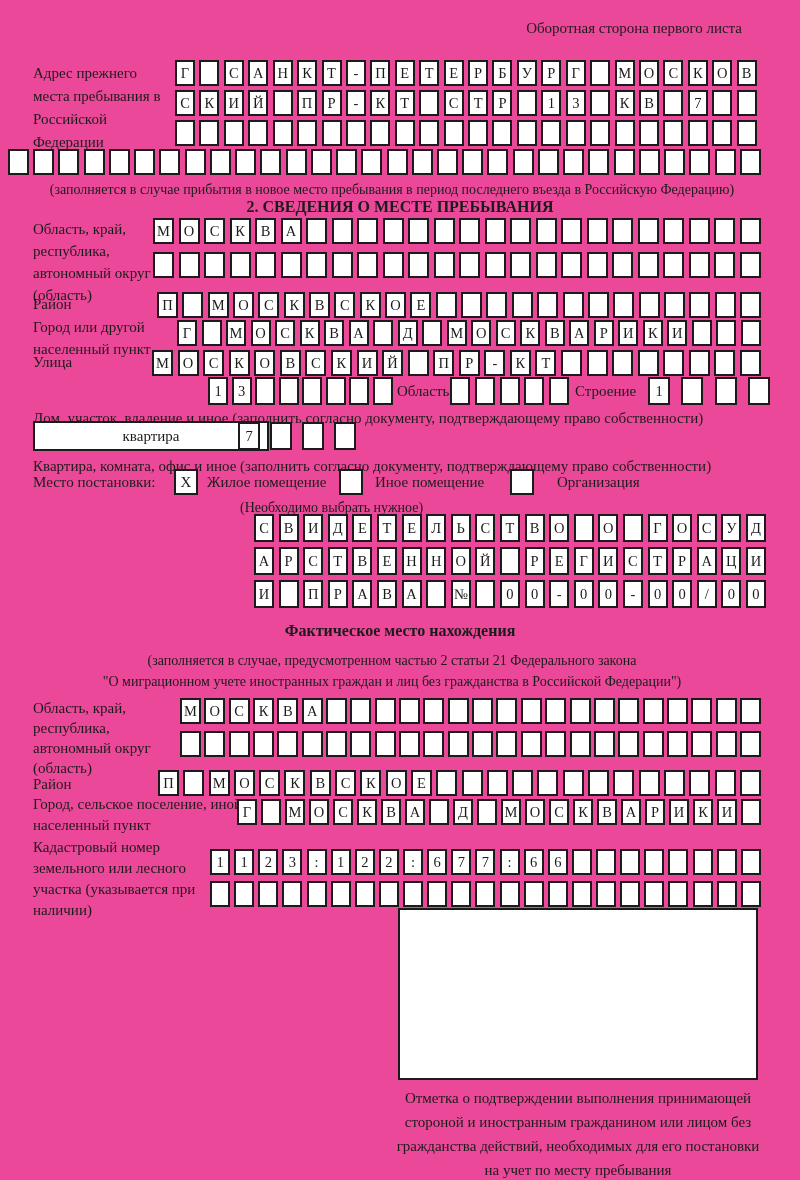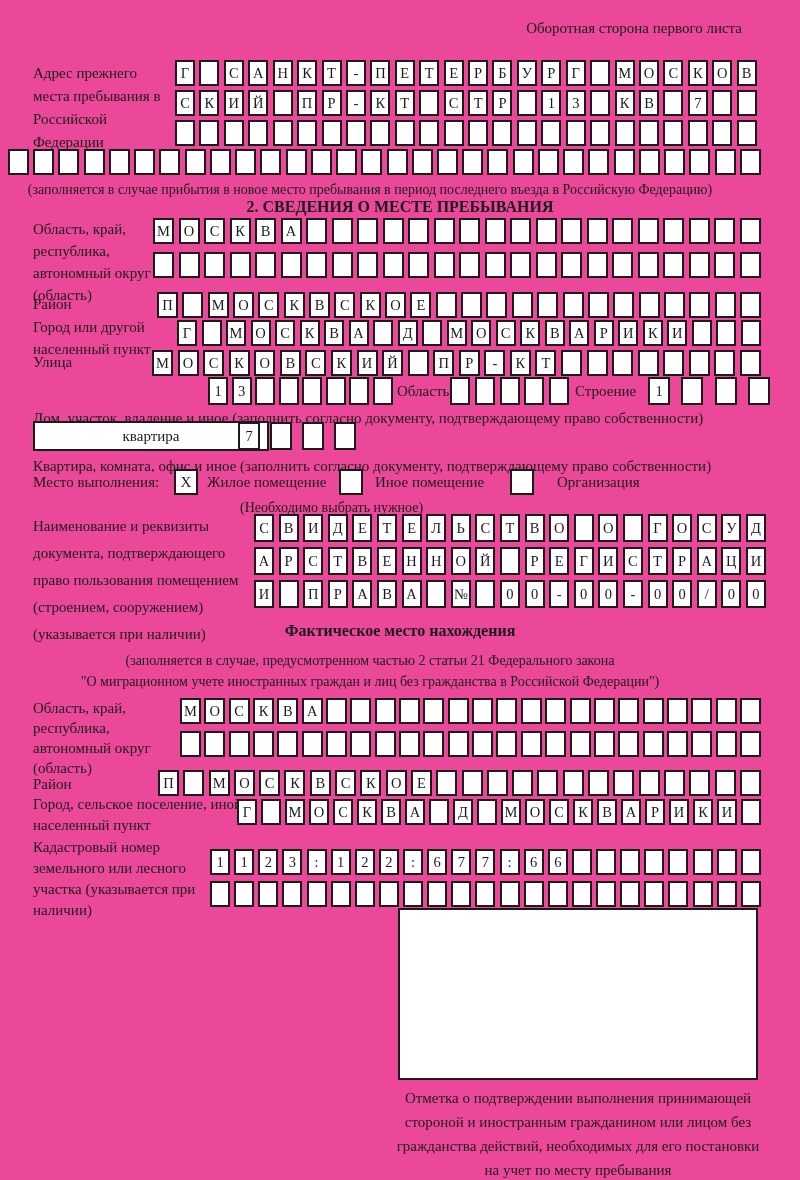--- a/index.html
+++ b/index.html
@@ -1,20 +1,20 @@
 <!DOCTYPE html>
 <html><head>
 <meta charset="utf-8">
 <style>
   html,body{margin:0;padding:0;background:#fff;}
   .page{position:relative;width:800px;height:1180px;background:#ec4899;color:#1b1b1b;
         font-family:Liberation Serif, serif;overflow:hidden;}
   .t{position:absolute;font-size:15px;line-height:21px;white-space:pre-line;}
   .note{font-size:14px;}
-  .center{left:0;width:740px;text-align:center;}
+  .center{left:0;width:740px;text-align:center;padding-left:22px;}
   .title{position:absolute;left:0;width:800px;text-align:center;font-weight:bold;font-size:16px;}
   .grid{position:absolute;display:flex;justify-content:space-between;}
   .cell{box-sizing:border-box;flex:0 0 auto;border:2px solid #1b1b1b;background:#fff;
         width:20px;height:26px;font-size:14.5px;line-height:22px;text-align:center;}
   .cw21 .cell{width:21px;}
   .cw22 .cell{width:22px;}
   .h28 .cell{height:28px;line-height:24px;}
   .wbox{position:absolute;box-sizing:border-box;border:2px solid #1b1b1b;background:#fff;
         text-align:center;font-size:15px;height:30px;line-height:26px;}
   .cb{position:absolute;box-sizing:border-box;border:2px solid #1b1b1b;background:#fff;
@@ -310,30 +310,29 @@
 
   <div class="wbox" style="left:33px;top:421px;width:236px;">квартира</div>
   <div class="grid h28 cw22" style="left:238px;top:422px;width:118px;">
       <span class="cell">7</span>
       <span class="cell"></span>
       <span class="cell"></span>
       <span class="cell"></span>
     </div>
   <div class="t" style="left:33px;top:456px;width:740px;">Квартира, комната, офис и иное (заполнить согласно документу, подтверждающему право собственности)</div>
 
-  <div class="t" style="left:33px;top:472px;">Место выполнения:</div>
+  <div class="t" style="left:33px;top:472px;">Место постановки:</div>
   <div class="cb" style="left:174px;top:469px;">X</div>
   <div class="t" style="left:207px;top:472px;text-align:center;">Жилое помещение</div>
   <div class="cb" style="left:339px;top:469px;"></div>
   <div class="t" style="left:375px;top:472px;">Иное помещение</div>
   <div class="cb" style="left:510px;top:469px;"></div>
   <div class="t" style="left:557px;top:472px;">Организация</div>
   <div class="t note" style="left:240px;top:497px;">(Необходимо выбрать нужное)</div>
 
-  <div class="t" style="left:33px;top:513px;width:215px;line-height:27px;">Наименование и реквизиты документа, подтверждающего право пользования помещением (строением, сооружением) (указывается при наличии)</div>
   <div class="grid h28" style="left:254px;top:514px;width:512px;">
       <span class="cell">С</span>
       <span class="cell">В</span>
       <span class="cell">И</span>
       <span class="cell">Д</span>
       <span class="cell">Е</span>
       <span class="cell">Т</span>
       <span class="cell">Е</span>
       <span class="cell">Л</span>
       <span class="cell">Ь</span>

